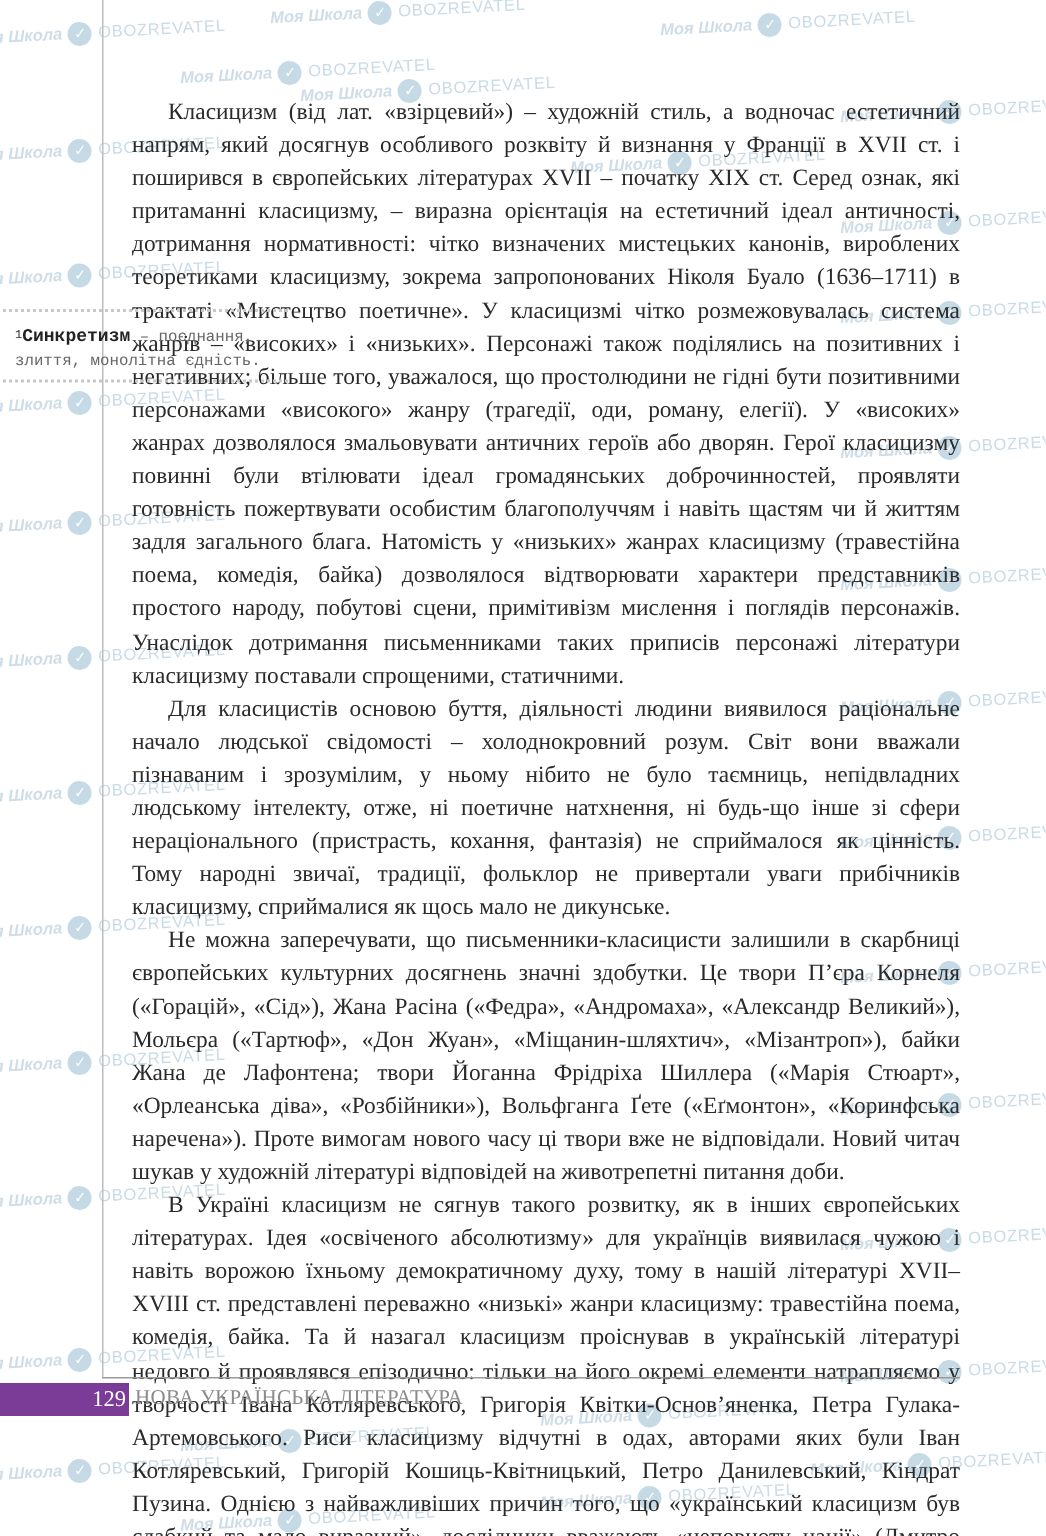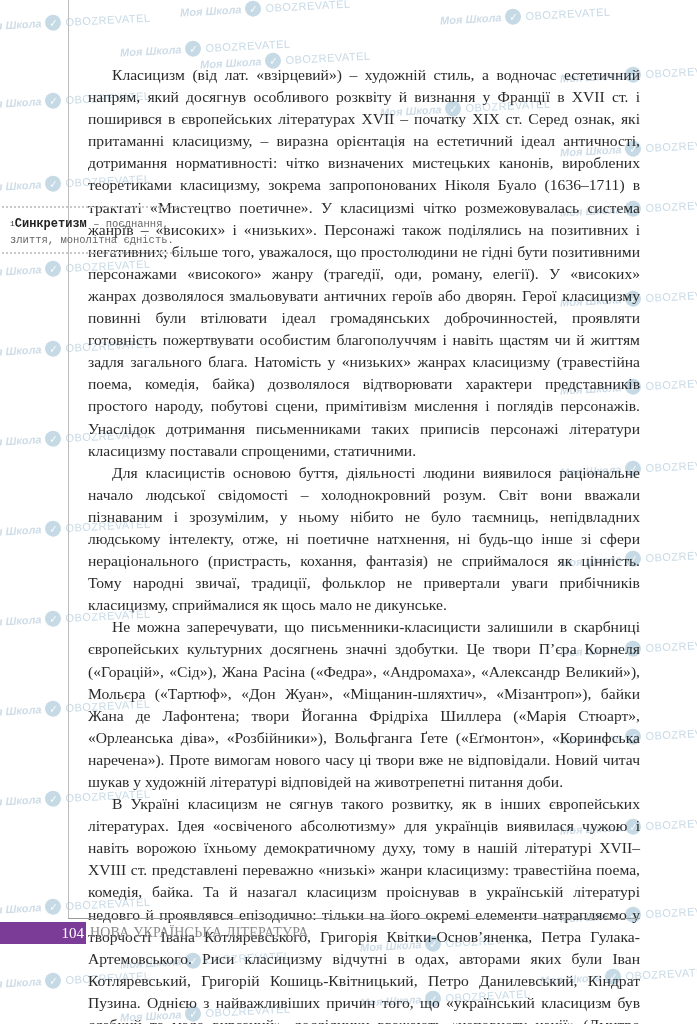--- a/index.html
+++ b/index.html
@@ -231,17 +231,17 @@
       <span class="term">Класицизм</span><span> (від лат. «взірцевий») – художній стиль, а водночас естетичний напрям, який досягнув особливого розквіту й визнання у Франції в XVII ст. і поширився в європейських літературах XVII – початку XIX ст. Серед ознак, які притаманні класицизму, – виразна орієнтація на естетичний ідеал античності, дотримання нормативності: чітко визначених мистецьких канонів, вироблених теоретиками класицизму, зокрема запропонованих Ніколя Буало (1636–1711) в трактаті «Мистецтво поетичне». У класицизмі чітко розмежовувалась система жанрів – «високих» і «низьких». Персонажі також поділялись на позитивних і негативних; більше того, уважалося, що простолюдини не гідні бути позитивними персонажами «високого» жанру (трагедії, оди, роману, елегії). У «високих» жанрах дозволялося змальовувати античних героїв або дворян. Герої класицизму повинні були втілювати ідеал громадянських доброчинностей, проявляти готовність пожертвувати особистим благополуччям і навіть щастям чи й життям задля загального блага. Натомість у «низьких» жанрах класицизму (травестійна поема, комедія, байка) дозволялося відтворювати характери представників простого народу, побутові сцени, примітивізм мислення і поглядів персонажів. Унаслідок дотримання письменниками таких приписів персонажі літератури класицизму поставали спрощеними, статичними.</span>
     </p>
     <p class="indent">Для класицистів основою буття, діяльності людини виявилося раціональне начало людської свідомості – холоднокровний розум. Світ вони вважали пізнаваним і зрозумілим, у ньому нібито не було таємниць, непідвладних людському інтелекту, отже, ні поетичне натхнення, ні будь-що інше зі сфери нераціонального (пристрасть, кохання, фантазія) не сприймалося як цінність. Тому народні звичаї, традиції, фольклор не привертали уваги прибічників класицизму, сприймалися як щось мало не дикунське.</p>
     <p class="indent">Не можна заперечувати, що письменники-класицисти залишили в скарбниці європейських культурних досягнень значні здобутки. Це твори П’єра Корнеля («Горацій», «Сід»), Жана Расіна («Федра», «Андромаха», «Александр Великий»), Мольєра («Тартюф», «Дон Жуан», «Міщанин-шляхтич», «Мізантроп»), байки Жана де Лафонтена; твори Йоганна Фрідріха Шиллера («Марія Стюарт», «Орлеанська діва», «Розбійники»), Вольфганга Ґете («Еґмонтон», «Коринфська наречена»). Проте вимогам нового часу ці твори вже не відповідали. Новий читач шукав у художній літературі відповідей на животрепетні питання доби.</p>
     <p class="indent">В Україні класицизм не сягнув такого розвитку, як в інших європейських літературах. Ідея «освіченого абсолютизму» для українців виявилася чужою і навіть ворожою їхньому демократичному духу, тому в нашій літературі XVII–XVIII ст. представлені переважно «низькі» жанри класицизму: травестійна поема, комедія, байка. Та й назагал класицизм проіснував в українській літературі недовго й проявлявся епізодично: тільки на його окремі елементи натрапляємо у творчості Івана Котляревського, Григорія Квітки-Основ’яненка, Петра Гулака-Артемовського. Риси класицизму відчутні в одах, авторами яких були Іван Котляревський, Григорій Кошиць-Квітницький, Петро Данилевський, Кіндрат Пузина. Однією з найважливіших причин того, що «український класицизм був слабкий та мало виразний», дослідники вважають «неповноту нації» (Дмитро Чижевський): народ</p>
   </article>
 
   <div class="footer-rule"></div>
   <footer class="footer">
     <div class="pagebar">
-      <span class="pagenum">104</span>
+      <span class="pagenum">129</span>
     </div>
     <span class="book-title">НОВА УКРАЇНСЬКА ЛІТЕРАТУРА</span>
   </footer>
 </div>
 
 </body></html>

